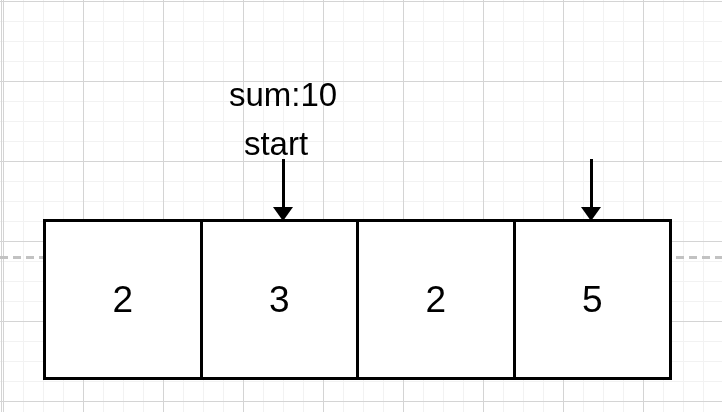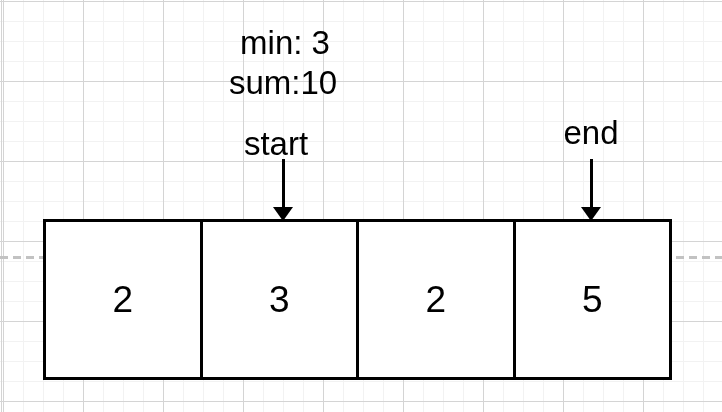--- a/index.html
+++ b/index.html
@@ -49,21 +49,21 @@
   
   .annotation {
     position: absolute;
     font-size: 33px;
     line-height: 38px;
     white-space: nowrap;
     transform: translateX(-50%);
     z-index: 3;
   }
   .annotation.min   { left: 285px; top: 24px; }
-  .annotation.sum   { left: 283px; top: 64px; }
+  .annotation.sum   { left: 283px; top: 76px; }
   .annotation.start { left: 276px; top: 125px; }
   .annotation.end   { left: 591px; top: 114px; }
 
   
   .arrow { position: absolute; z-index: 3; }
   .arrow .shaft {
     position: absolute;
     top: 0;
     left: -1px;
     width: 3px;
@@ -105,27 +105,25 @@
   }
   .cell + .cell { border-left: 3px solid var(--stroke); }
 </style>
 </head>
 <body>
 
 <div class="canvas">
 
   <div class="dashed-line"></div>
 
-  <div class="annotation min">min: 3</div>
 
   <div class="annotation sum">sum:10</div>
 
   <div class="annotation start">start</div>
 
-  <div class="annotation end">end</div>
 
   <div class="arrow start">
     <div class="shaft"></div>
     <div class="head"></div>
   </div>
 
   <div class="arrow end">
     <div class="shaft"></div>
     <div class="head"></div>
   </div>

